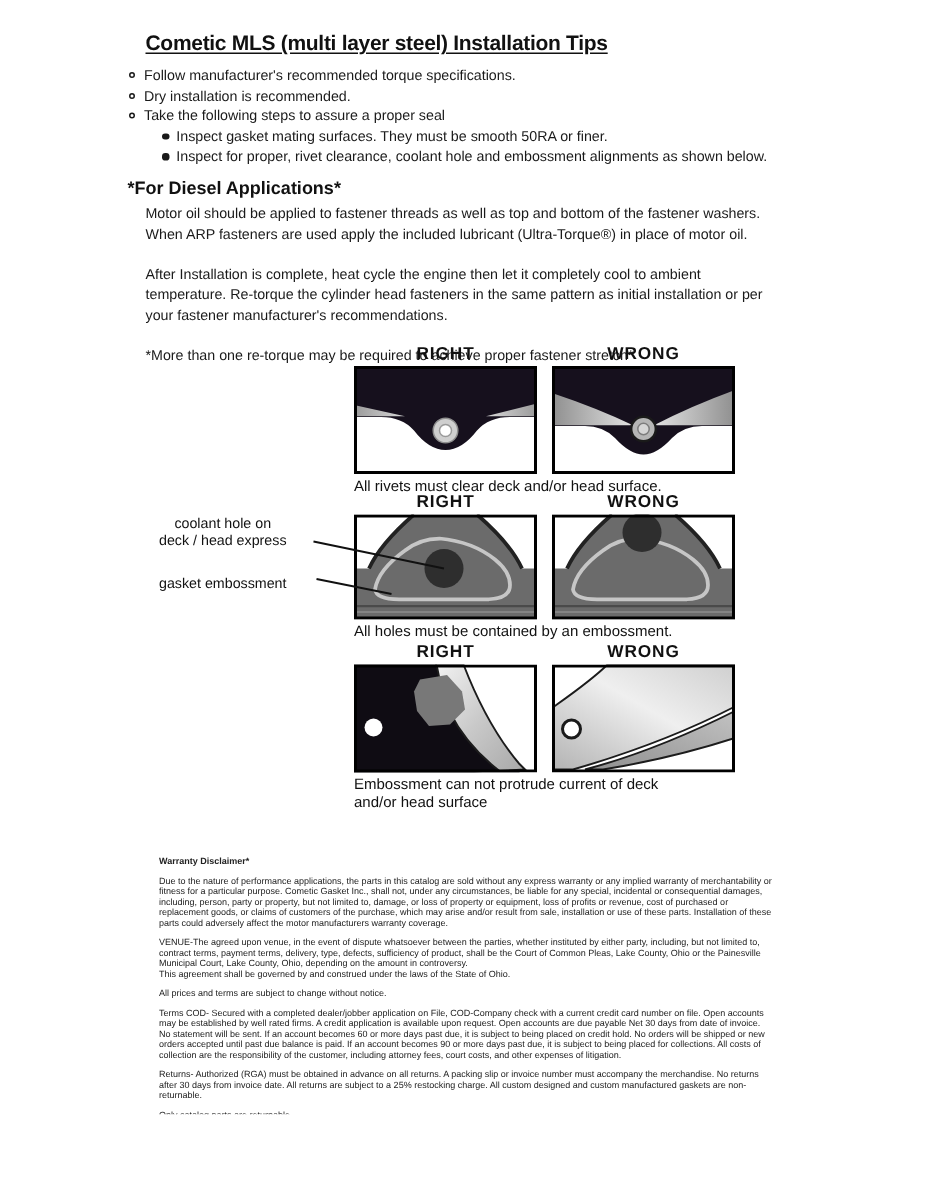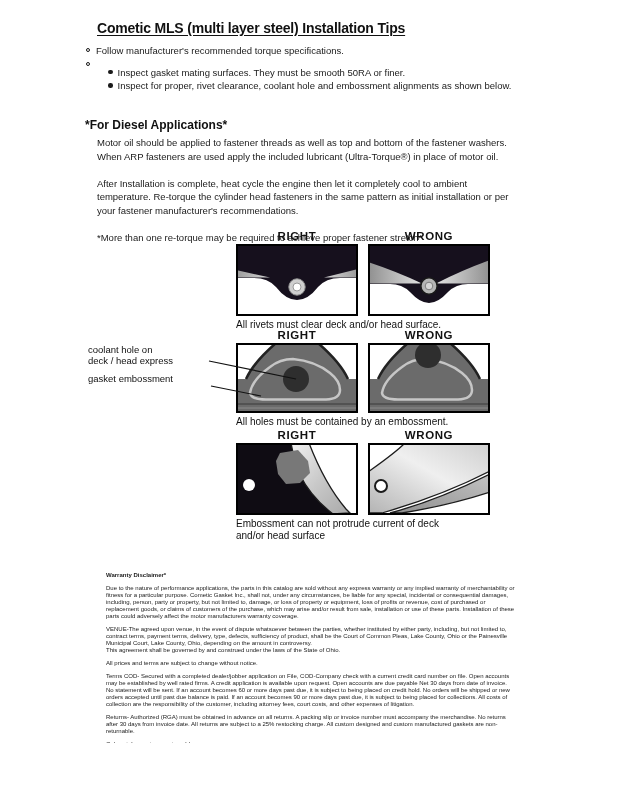--- a/index.html
+++ b/index.html
@@ -30,23 +30,23 @@
   .fig-labels span {
     width:122px; text-align:center; font-size:11.5px; font-weight:bold;
     letter-spacing:0.6px; color:#111;
   }
   .fig-panels { display:flex; gap:10px; }
   .fig-caption { margin-top:3px; font-size:10px; font-weight:normal; color:#111; line-height:12px; }
   .fig1 { left:236px; top:230px; }
   .fig2 { left:236px; top:329px; }
   .fig3 { left:236px; top:429px; }
 
-  .ann { position:absolute; text-align:left; font-size:9.5px; line-height:10.5px; color:#111; }
+  .ann { position:absolute; text-align:center; font-size:9.5px; line-height:10.5px; color:#111; }
   .ann-coolant { left:88px; top:345px; width:121px; }
-  .ann-emboss  { left:88px; top:374px; width:121px; }
+  .ann-emboss  { left:88px; top:385px; width:121px; }
   .leader-svg { position:absolute; left:205px; top:353px; z-index:5; }
 
   .legal { position:absolute; left:106px; top:572px; width:410px; font-size:6px; line-height:7px; color:#222; }
   .legal .lh { font-weight:bold; margin-bottom:6px; }
   .legal .lp { margin-bottom:6px; }
   .page-code { position:absolute; left:388px; top:761px; font-size:18px; color:#ec4899; letter-spacing:0.2px; }
 </style>
 </head>
 <body>
 
@@ -54,20 +54,25 @@
 
   <div class="title">Cometic MLS (multi layer steel) Installation Tips</div>
 
   <div class="tips">
     <div class="tip-row">
       <span class="b-open"></span>
       <span>Follow manufacturer's recommended torque specifications.</span>
     </div>
     <div class="tip-row">
       <span class="b-open"></span>
+      <span>Dry installation is recommended.</span>
+    </div>
+    <div class="tip-row">
+      <span class="b-open"></span>
+      <span>Take the following steps to assure a proper seal</span>
     </div>
     <div class="tip-row sub">
       <span class="b-fill"></span>
       <span>Inspect gasket mating surfaces.  They must be smooth 50RA or finer.</span>
     </div>
     <div class="tip-row sub">
       <span class="b-fill"></span>
       <span>Inspect for proper, rivet clearance, coolant hole and embossment alignments as shown below.</span>
     </div>
   </div>

